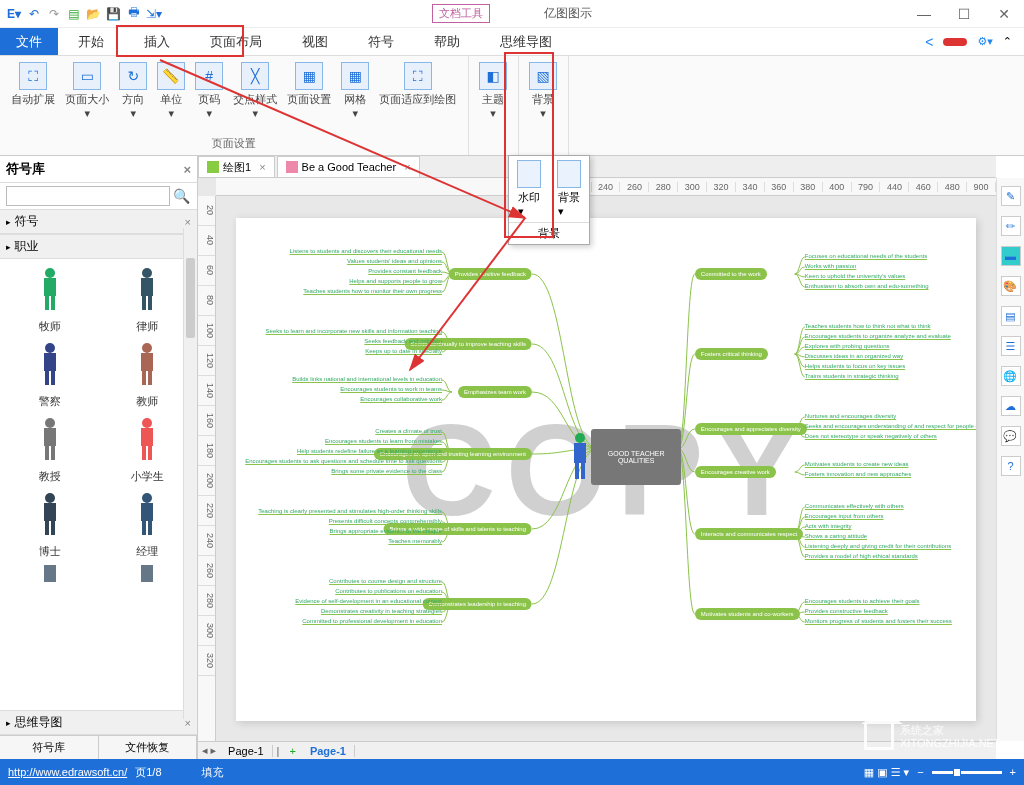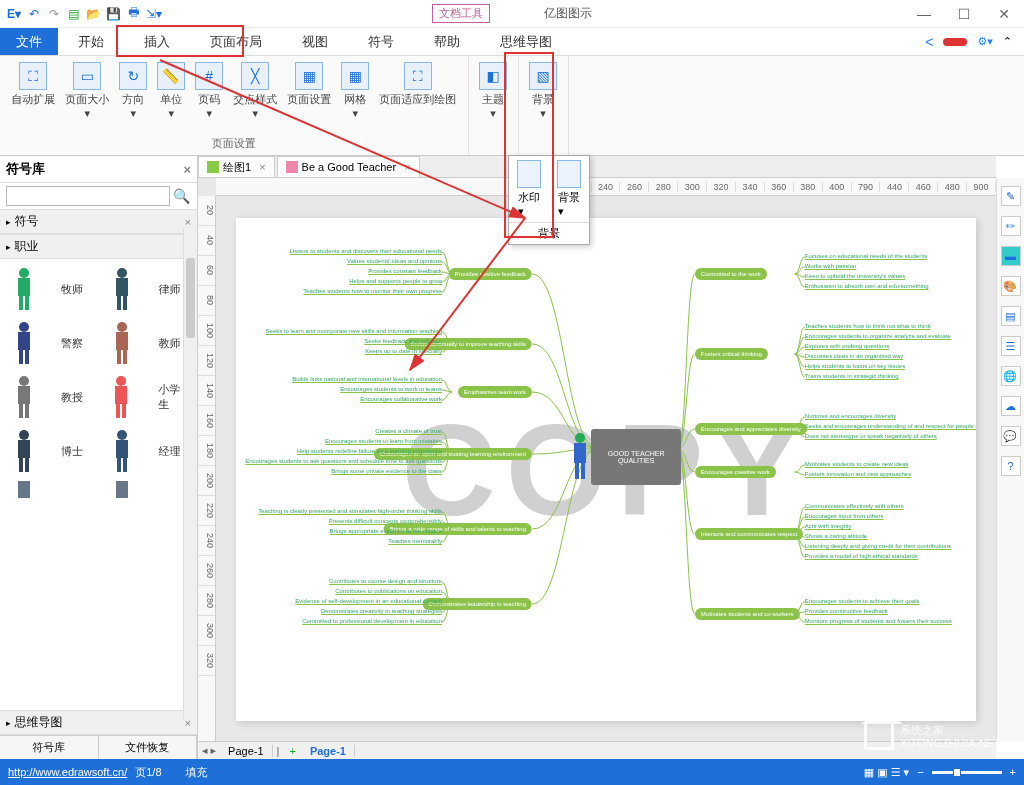--- a/index.html
+++ b/index.html
@@ -55,21 +55,21 @@
 .left-panel { position: absolute; left: 0; top: 156px; width: 198px; bottom: 26px; background: #fff; border-right: 1px solid #ccc; display: flex; flex-direction: column; }
 .lp-header { display: flex; align-items: center; padding: 4px 6px; border-bottom: 1px solid #ddd; font-size: 13px; font-weight: bold; }
 .lp-header .x { margin-left: auto; color: #888; }
 .lp-search { display: flex; align-items: center; padding: 3px 6px; gap: 4px; }
 .lp-search input { flex: 1; border: 1px solid #bbb; height: 20px; padding: 0 4px; font-size: 11px; }
 .lp-search .mag { color: #1e6fd8; font-size: 14px; }
 .lp-section { display: flex; align-items: center; padding: 3px 6px; background: #f0f0f0; border-top: 1px solid #ddd; border-bottom: 1px solid #ddd; font-size: 12px; }
 .lp-section .tri { margin-right: 4px; font-size: 9px; }
 .lp-section .x { margin-left: auto; color: #888; font-size: 11px; }
 .lp-grid { flex: 1; overflow: hidden; padding: 6px; display: grid; grid-template-columns: 1fr 1fr; gap: 6px 10px; align-content: start; }
-.lp-cell { display: flex; align-items: center; gap: 19px; }
+.lp-cell { display: flex; flex-direction: column; align-items: center; gap: 6px; }
 .lp-fig { width: 36px; height: 48px; display: flex; align-items: center; justify-content: center; }
 .lp-fig svg { width: 30px; height: 46px; }
 .lp-cell .cap { font-size: 11px; color: #333; }
 .lp-tabs { display: flex; border-top: 1px solid #ccc; }
 .lp-tabs div { flex: 1; text-align: center; padding: 4px; font-size: 11px; border-right: 1px solid #ccc; background: #f6f6f6; }
 .lp-scroll { position: absolute; right: 0; top: 72px; bottom: 40px; width: 14px; background: #f0f0f0; border-left: 1px solid #ddd; }
 .lp-scroll .thumb { position: absolute; left: 2px; right: 2px; top: 30px; height: 80px; background: #ccc; border-radius: 2px; }
 
 
 .doc-tabs { position: absolute; left: 198px; right: 28px; top: 156px; height: 22px; display: flex; align-items: stretch; background: #eee; border-bottom: 1px solid #ccc; }
@@ -605,21 +605,21 @@
   <span class="nav">◂ ▸</span>
   <span class="ptab">Page-1</span>
   <span class="nav">|</span>
   <span class="plus">+</span>
   <span class="ptab active">Page-1</span>
 </div>
 
 <div class="statusbar">
   <a>http://www.edrawsoft.cn/</a>
   <span style="margin-left:8px">页1/8</span>
-  <span style="margin-left:20px" class="fill-label">填充</span>
+  <span style="margin-left:36px" class="fill-label">填充</span>
   <div class="strip" id="color-strip" style="flex:1;height:12px;display:flex;margin:0 10px">
       <div style="background: rgb(0, 0, 0);"></div>
       <div style="background: rgb(51, 51, 51);"></div>
       <div style="background: rgb(102, 102, 102);"></div>
       <div style="background: rgb(153, 153, 153);"></div>
       <div style="background: rgb(204, 204, 204);"></div>
       <div style="background: rgb(255, 255, 255);"></div>
       <div style="background: rgb(51, 0, 0);"></div>
       <div style="background: rgb(102, 0, 0);"></div>
       <div style="background: rgb(153, 0, 0);"></div>

